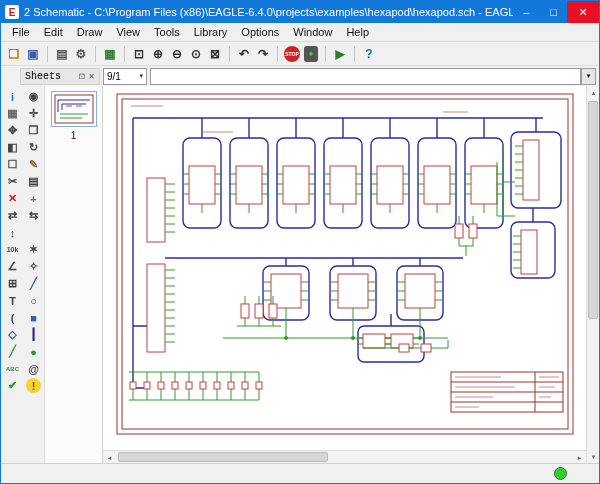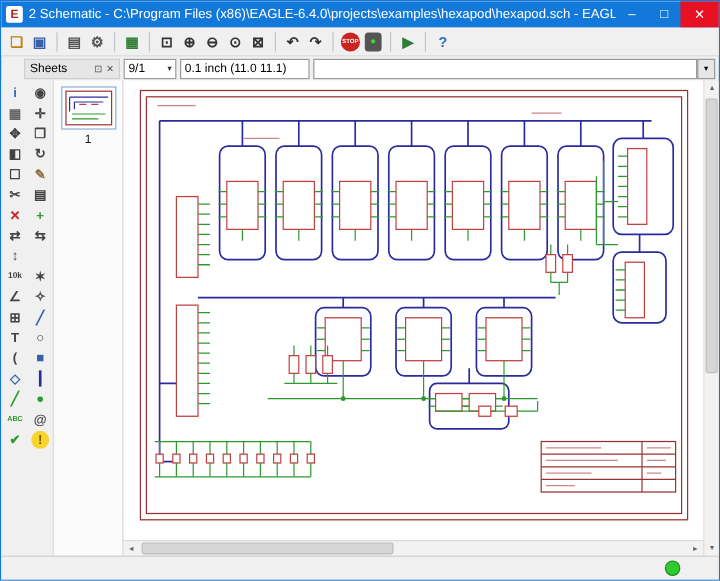--- a/index.html
+++ b/index.html
@@ -32,21 +32,21 @@
                font-size:12px; font-weight:bold; color:#444; border-radius:2px; }
   .tool-icon[data-name="stop-icon"] { border-radius:50%; width:16px; height:16px; margin:0 1px; }
   .tool-icon[data-name="go-icon"] { border-radius:3px; width:14px; height:16px; margin:0 2px; }
   .tb-sep { width:1px; height:16px; background:#c4c4c4; margin:0 4px; }
 
   
   .cmdrow { flex:0 0 20px; display:flex; align-items:center; gap:3px; padding:1px 3px 1px 2px; }
   .spacer { width:14px; flex:0 0 14px; }
   .sheets-header { width:80px; flex:0 0 80px; display:flex; align-items:center; font-size:10px;
                    padding:0 4px; gap:3px; background:#e6e6e6; border:1px solid #cfcfcf; height:17px; }
-  .sheets-header .hd-title { flex:1; }
+  .sheets-header .hd-title { flex:1;font-family:Liberation Mono, monospace; }
   .hdr-ico { font-size:8px; color:#555; }
   .combo { width:44px; flex:0 0 44px; height:17px; background:#fff; border:1px solid #9a9a9a;
            font-size:10px; display:flex; align-items:center; padding:0 3px; }
   .combo .carr { margin-left:auto; font-size:7px; color:#333; }
   .coords { width:108px; flex:0 0 108px; height:17px; background:#fff; border:1px solid #9a9a9a;
             font-size:10px; display:flex; align-items:center; padding:0 3px; white-space:nowrap; overflow:hidden; }
   .cmdinput { flex:1; height:17px; border:1px solid #9a9a9a; font-size:10px; padding:0 3px;
               font-family:"Liberation Sans",sans-serif; min-width:0; }
   .combo-btn { width:15px; flex:0 0 15px; height:17px; background:#e6e6e6; border:1px solid #9a9a9a;
                margin-left:-3px; font-size:7px; display:flex; align-items:center; justify-content:center; }
@@ -99,20 +99,31 @@
 <div class="window" data-name="app-window">
 
   <div class="titlebar" data-name="title-bar">
     <span class="app-icon" data-name="app-icon">E</span>
     <span class="title-text" data-name="window-title">2 Schematic - C:\Program Files (x86)\EAGLE-6.4.0\projects\examples\hexapod\hexapod.sch - EAGLE 6.4.0 Profe...</span>
     <span class="win-btn" data-name="minimize-button">–</span>
     <span class="win-btn" data-name="maximize-button">□</span>
     <span class="win-btn close" data-name="close-button">✕</span>
   </div>
 
+  <div class="menubar" data-name="menu-bar">
+      <span class="menu-item" data-name="menu-file">File</span>
+      <span class="menu-item" data-name="menu-edit">Edit</span>
+      <span class="menu-item" data-name="menu-draw">Draw</span>
+      <span class="menu-item" data-name="menu-view">View</span>
+      <span class="menu-item" data-name="menu-tools">Tools</span>
+      <span class="menu-item" data-name="menu-library">Library</span>
+      <span class="menu-item" data-name="menu-options">Options</span>
+      <span class="menu-item" data-name="menu-window">Window</span>
+      <span class="menu-item" data-name="menu-help">Help</span>
+    </div>
 
   <div class="toolbar" data-name="main-toolbar">
       <span class="tool-icon" data-name="open-icon" style="color: rgb(184, 134, 11);">❏</span>
       <span class="tool-icon" data-name="save-icon" style="color: rgb(58, 95, 168);">▣</span>
       <span class="tb-sep" data-name="toolbar-separator"></span>
       <span class="tool-icon" data-name="print-icon" style="color: rgb(85, 85, 85);">▤</span>
       <span class="tool-icon" data-name="cam-icon" style="color: rgb(85, 85, 85);">⚙</span>
       <span class="tb-sep" data-name="toolbar-separator"></span>
       <span class="tool-icon" data-name="board-icon" style="color: rgb(46, 125, 50);">▦</span>
       <span class="tb-sep" data-name="toolbar-separator"></span>
@@ -137,21 +148,20 @@
     <span class="spacer" data-name="dock-spacer"></span>
     <span class="sheets-header" data-name="sheets-panel-header">
       <span class="hd-title" data-name="sheets-panel-title">Sheets</span>
       <span class="hdr-ico" data-name="float-panel-icon">⊡</span>
       <span class="hdr-ico" data-name="close-panel-icon">✕</span>
     </span>
     <span class="combo" data-name="sheet-selector">
       <span data-name="sheet-selector-value">9/1</span>
       <span class="carr" data-name="chevron-down-icon">▾</span>
     </span>
-    <span class="coords" data-name="coordinate-display">0.1 inch (11.0 11.1)</span>
     <input class="cmdinput" data-name="command-input" value="" style="">
     <span class="combo-btn" data-name="command-history-dropdown">▾</span>
   </div>
 
   <div class="main" data-name="main-area">
 
     <div class="palette" data-name="tool-palette">
         <span class="pal-icon" data-name="info-icon" style="color: rgb(43, 108, 196);">i</span>
         <span class="pal-icon" data-name="show-icon" style="color: rgb(68, 68, 68);">◉</span>
         <span class="pal-icon" data-name="display-icon" style="color: rgb(102, 102, 102);">▦</span>

